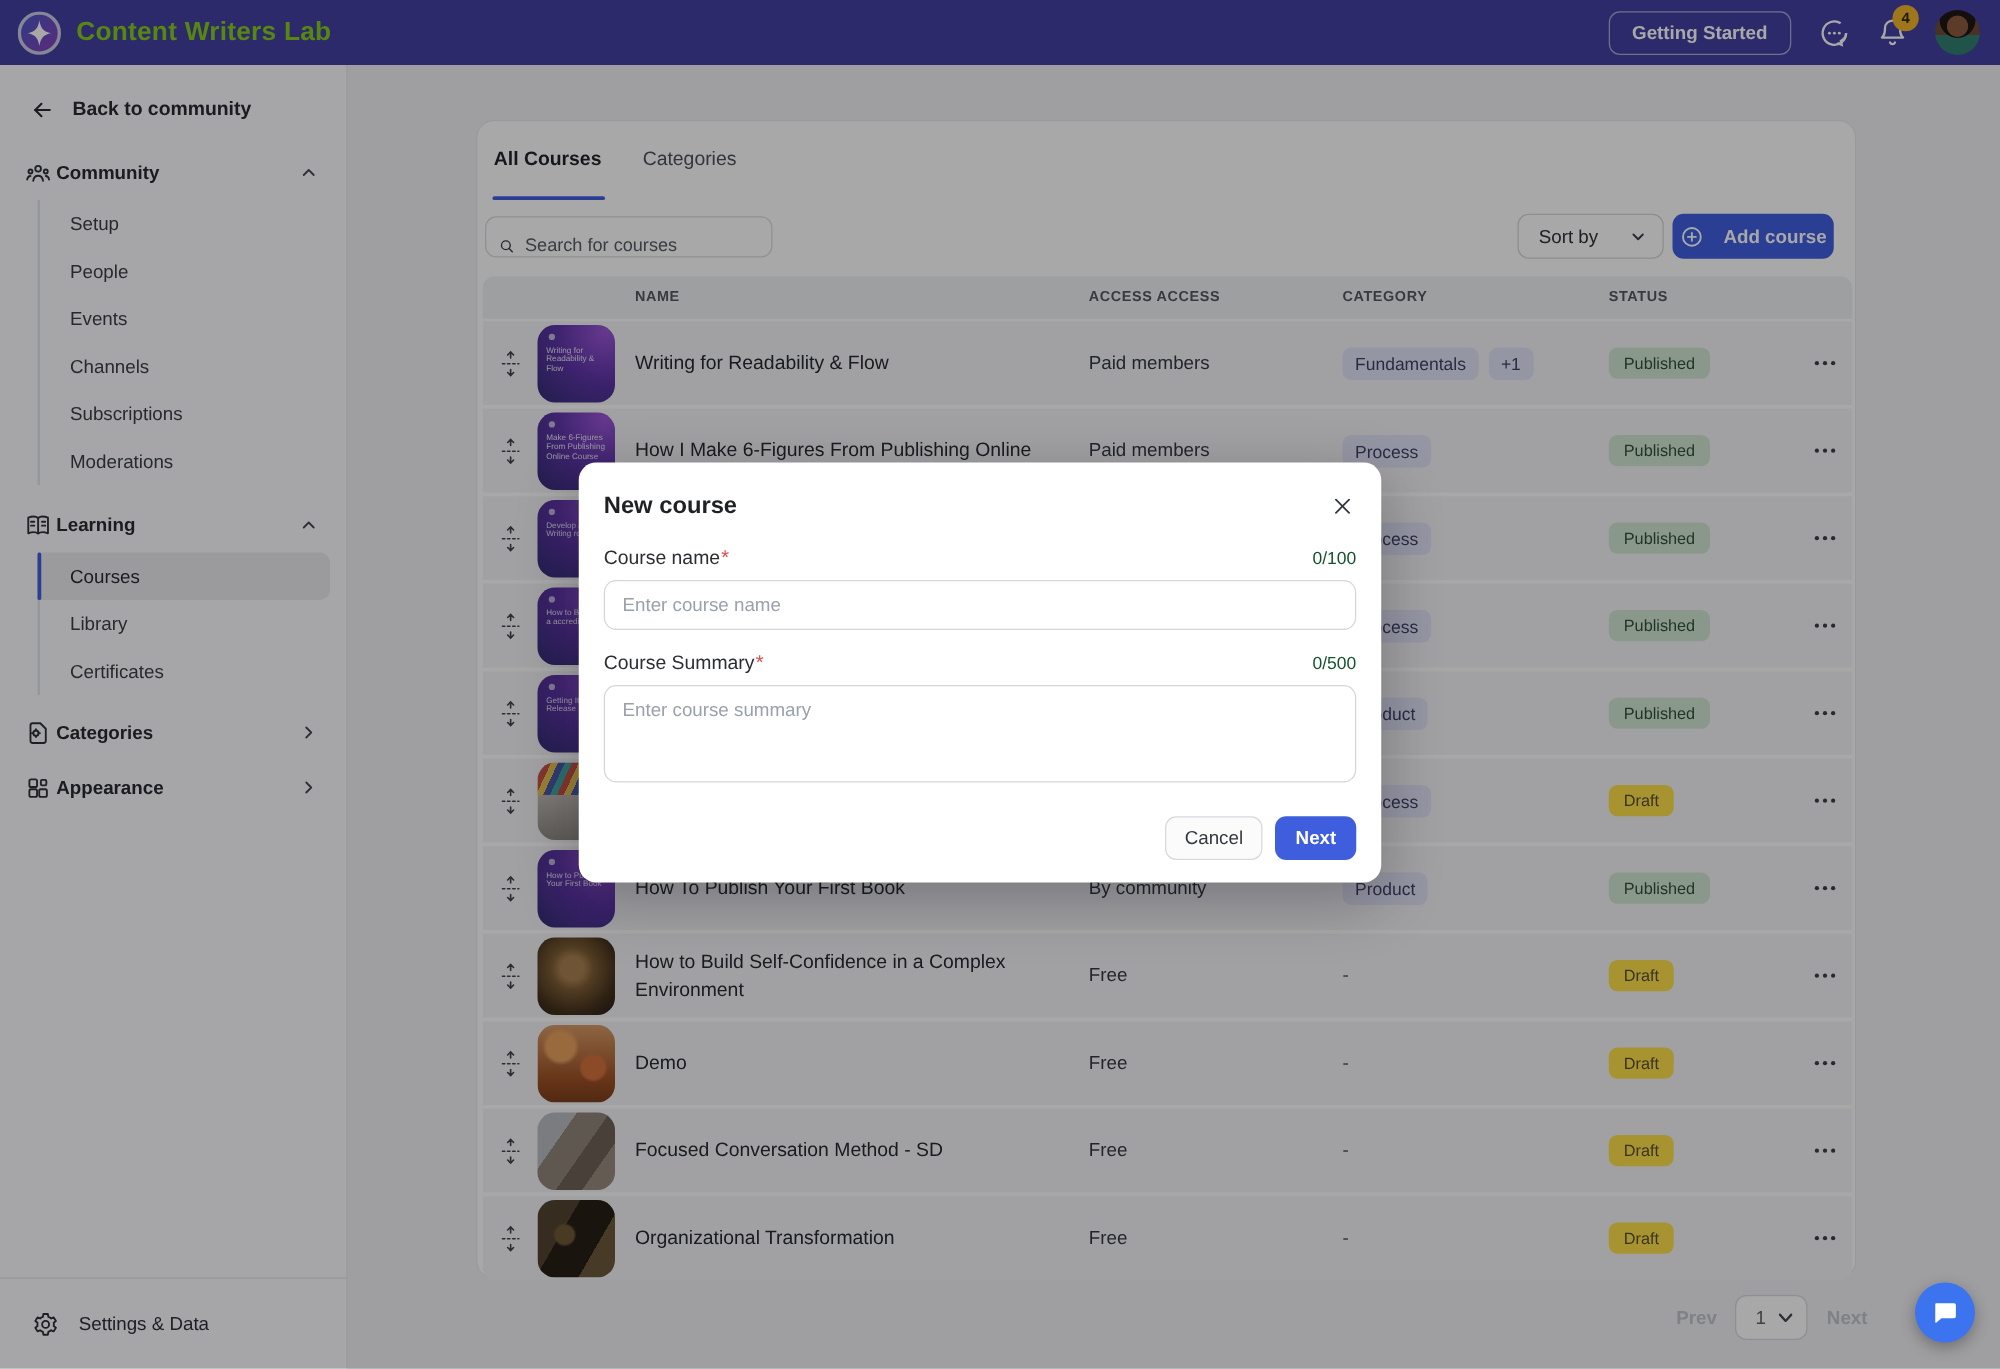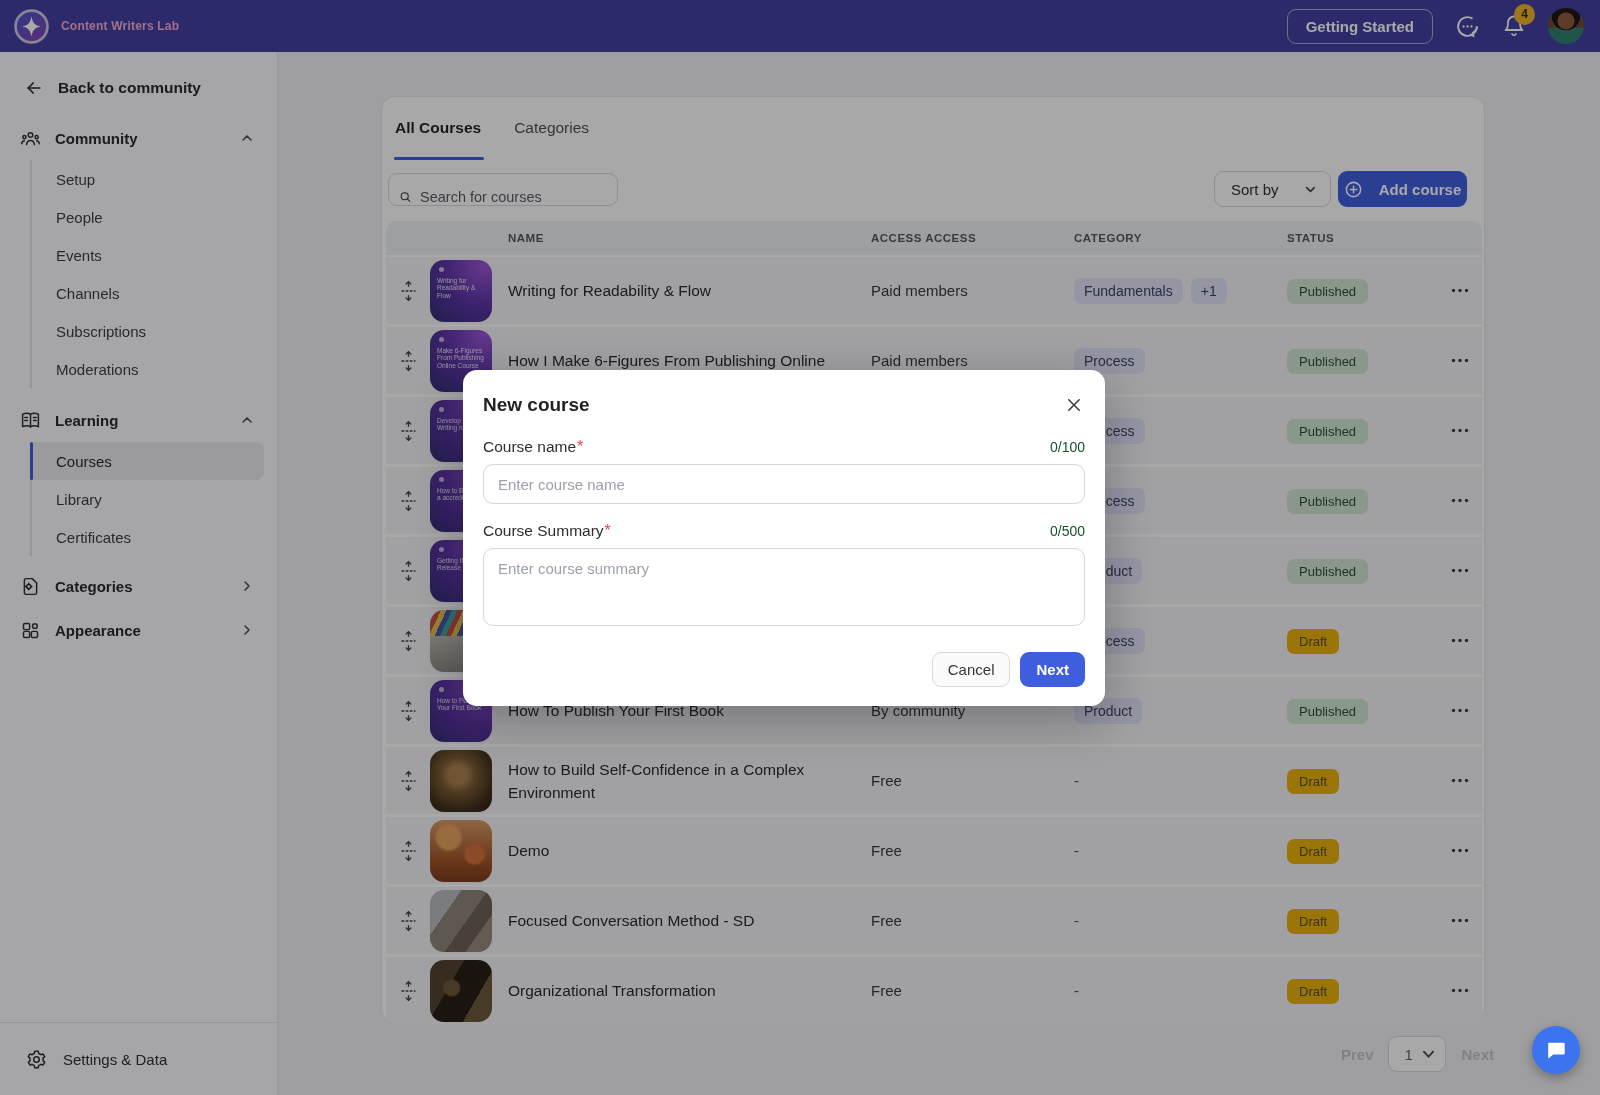--- a/index.html
+++ b/index.html
@@ -12,21 +12,21 @@
   }
   svg { display:block; }
 
   
   .header{
     position:absolute; top:0; left:0; width:1600px; height:52px;
     background:#413e9e; display:flex; align-items:center; z-index:10;
   }
   .brand{ display:flex; align-items:center; gap:12px; padding-left:14px; }
   .logo{ width:35px; height:35px; }
-  .app-title{ color:#f9a8d4; font-size:12px; font-weight:700; letter-spacing:.2px; }
+  .app-title{ color:#84cc16; font-size:21px; font-weight:700; letter-spacing:.2px; }
   .header-right{ margin-left:auto; display:flex; align-items:center; gap:22px; padding-right:16px; }
   .gs-btn{
     background:transparent; border:1.5px solid rgba(255,255,255,.55); color:#fff;
     font-family:inherit; font-size:15px; font-weight:600; padding:8px 18px; border-radius:9px; cursor:pointer;
   }
   .hicon{ color:#fff; cursor:pointer; }
   .bell-wrap{ position:relative; cursor:pointer; }
   .notif-badge{
     position:absolute; top:-10px; right:-9px; width:21px; height:21px; border-radius:50%;
     background:#f0b429; color:#332702; font-size:12px; font-weight:700;
@@ -41,21 +41,21 @@
   }
 
   
   .sidebar{
     position:absolute; top:52px; left:0; width:278px; height:1043px;
     background:#fcfcfd; border-right:1px solid #e7e8ea;
   }
   .back-link{ display:flex; align-items:center; gap:14px; margin:26px 0 18px 24px; font-size:15.5px; font-weight:600; color:#26282c; cursor:pointer; }
   .sec-head{ display:flex; align-items:center; height:44px; padding:0 22px 0 20px; cursor:pointer; }
   .sec-head .sec-icon{ color:#2c2e33; }
-  .sec-head .sec-label{ margin-left:14px; font-size:15px; font-weight:600; color:#26282c; }
+  .sec-head .sec-label{ margin-left:4px; font-size:15px; font-weight:600; color:#26282c; }
   .sec-head .chev{ margin-left:auto; color:#44474d; }
   .sub-list{ margin:0 13px 4px 30px; border-left:2px solid #e4e5e8; }
   .sub-item{ height:38px; display:flex; align-items:center; padding-left:24px; font-size:15px; color:#3a3d42; cursor:pointer; }
   .sub-item.active{
     position:relative; margin-left:-2px; padding-left:26px; background:#ececef;
     border-radius:0 8px 8px 0; color:#26282c;
   }
   .sub-item.active::before{
     content:''; position:absolute; left:0; top:0; bottom:0; width:3px; background:#3e5edd; border-radius:2px;
   }
@@ -138,21 +138,21 @@
   }
   .cell-name{ font-size:15.5px; color:#26282c; padding-right:26px; line-height:23px; }
   .cell-access{ font-size:15px; color:#33373d; }
   .cell-cat{ display:flex; align-items:center; gap:8px; }
   .badge-cat{
     background:#e2e4f6; color:#3c3f63; font-size:14px; padding:5px 10px; border-radius:7px; white-space:nowrap;
   }
   .cat-dash{ font-size:15px; color:#4b4f56; }
   .badge-status{ font-size:13px; padding:5px 12px; border-radius:7px; white-space:nowrap; }
   .s-published{ background:#d2e7d2; color:#2f4f33; }
-  .s-draft{ background:#eab308; color:#594a33; }
+  .s-draft{ background:#fde047; color:#594a33; }
   .cell-menu{ display:flex; justify-content:center; color:#3a3d42; }
 
   
   .pagination{
     position:absolute; top:1036px; right:106px; display:flex; align-items:center; gap:15px;
   }
   .page-nav{ font-size:15px; font-weight:600; color:#c0c4ca; cursor:pointer; }
   .page-select{
     width:58px; height:36px; border:1px solid #d6d9de; border-radius:9px; background:#fff; cursor:pointer;
     display:flex; align-items:center; justify-content:space-between; padding:0 11px 0 15px;

